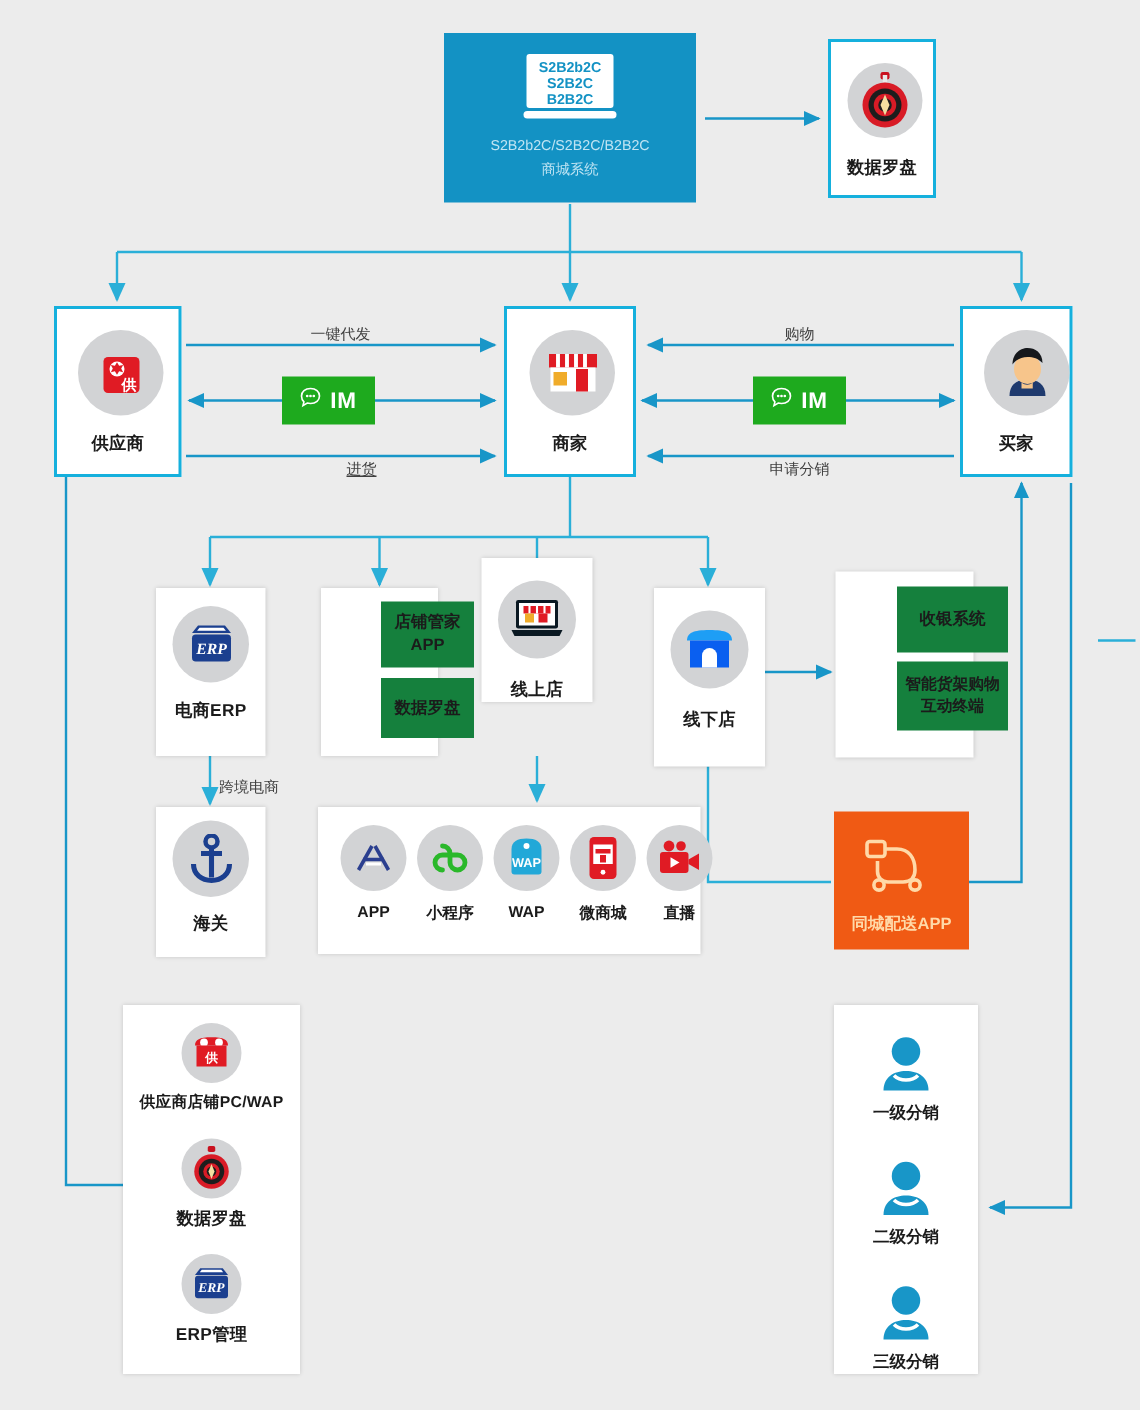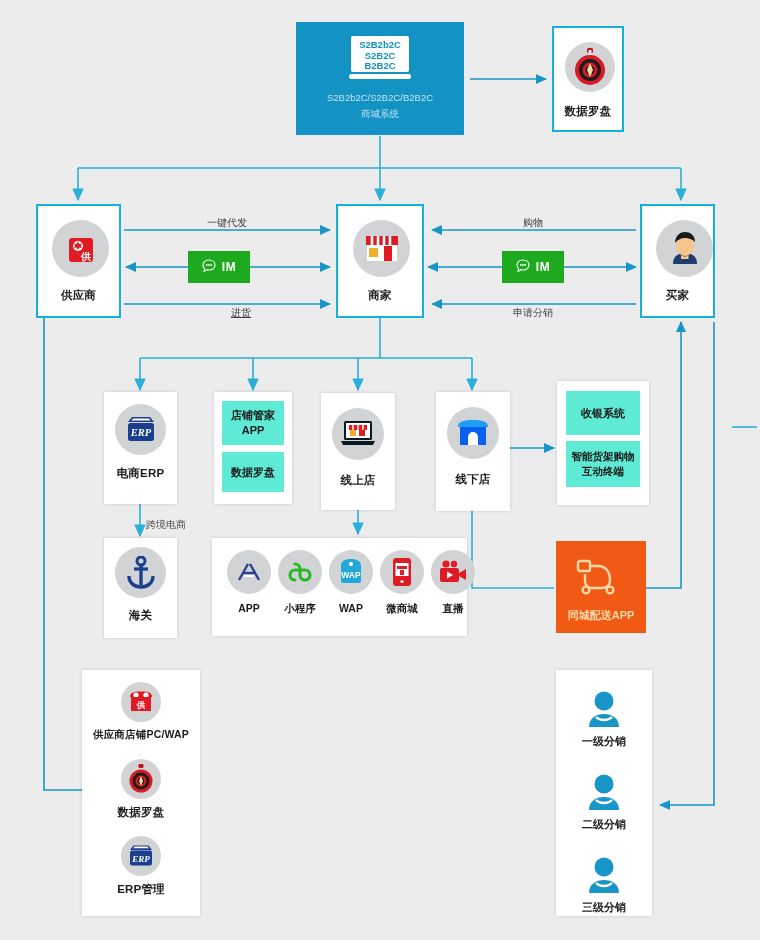--- a/index.html
+++ b/index.html
@@ -44,35 +44,35 @@
   #hero .laptop { position: absolute; left: 50%; top: 12px; transform: translateX(-50%); }
   #hero .htxt {
     position: absolute; left: 0; right: 0; top: 68px;
     text-align: center; color: #bfe4f3; font-size: 9.5px; line-height: 16px;
   }
 
   
   .im {
     position: absolute; background: #1eaa1e; color: #fff;
     display: flex; align-items: center; justify-content: center; gap: 6px;
-    font-size: 12px; font-weight: bold; letter-spacing: .5px;
+    font-size: 15px; font-weight: bold; letter-spacing: .5px;
   }
 
   
   .edge-cap {
     position: absolute; font-size: 10px; color: #3f3f3f; white-space: nowrap;
     text-align: center;
   }
 
   
   .pill {
-    position: absolute; background: #5eead4;
+    position: absolute; background: #15803d;
     display: flex; align-items: center; justify-content: center;
     text-align: center;
-    font-size: 11px; font-weight: bold; color: #1b1b1b; line-height: 15px;
+    font-size: 11px; font-weight: bold; color: #1b1b1b; line-height: 15px; margin-left: 32px;
   }
 
   
   #delivery {
     position: absolute; left: 556px; top: 541px; width: 90px; height: 92px;
     background: #f05a14;
   }
   #delivery .dlabel {
     position: absolute; left: 0; right: 0; bottom: 10px; text-align: center;
     font-size: 11px; font-weight: bold; color: #ffd9a8;
@@ -267,21 +267,21 @@
   </div>
 
   <div class="card" style="left:214px;top:392px;width:78px;height:112px;">
     <div class="pill" style="left:8px;top:9px;width:62px;height:44px;flex-direction:column;">
       <span>店铺管家</span>
       <span>APP</span>
     </div>
     <div class="pill" style="left:8px;top:60px;width:62px;height:40px;">数据罗盘</div>
   </div>
 
-  <div class="card" style="left:321px;top:393px;width:74px;height:117px;">
+  <div class="card" style="left:321px;top:372px;width:74px;height:96px;">
     <div class="plate" style="left:11px;top:15px;width:52px;height:52px;">
       <svg width="38" height="30" viewBox="0 0 38 30">
         <rect x="5" y="2" width="28" height="19" rx="1.5" fill="#0a1822"></rect>
         <rect x="7" y="4" width="24" height="15" fill="#ffffff"></rect>
         <path d="M10,6 h18 v5 h-18 z" fill="#e01b24"></path>
         <path d="M14,6 v5 M19,6 v5 M24,6 v5" stroke="#ffffff" stroke-width="1.4"></path>
         <rect x="11" y="11" width="6" height="6" fill="#f0ac2a"></rect>
         <rect x="20" y="11" width="6" height="6" fill="#e01b24"></rect>
         <path d="M2,22 h34 l-2,4 h-30 z" fill="#0a1822"></path>
       </svg>

